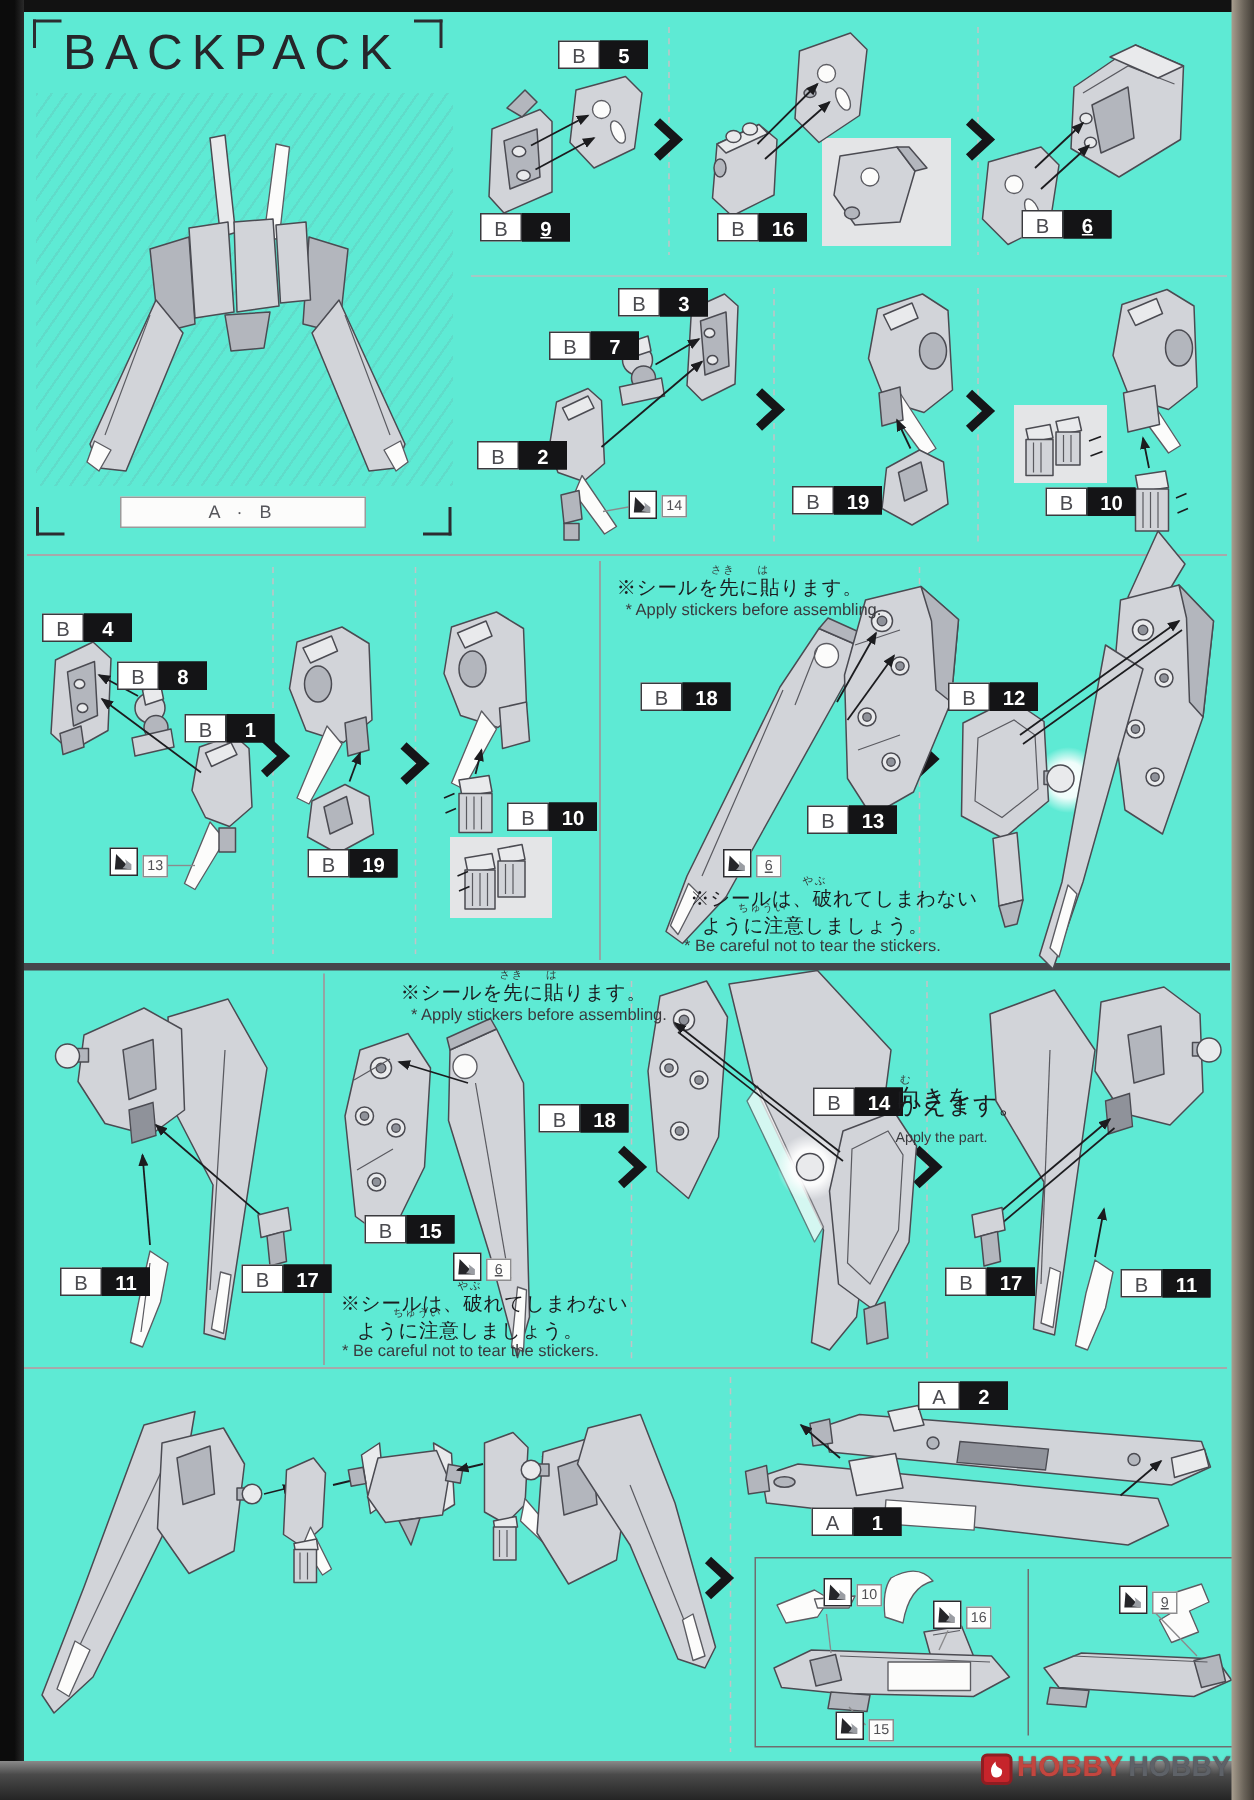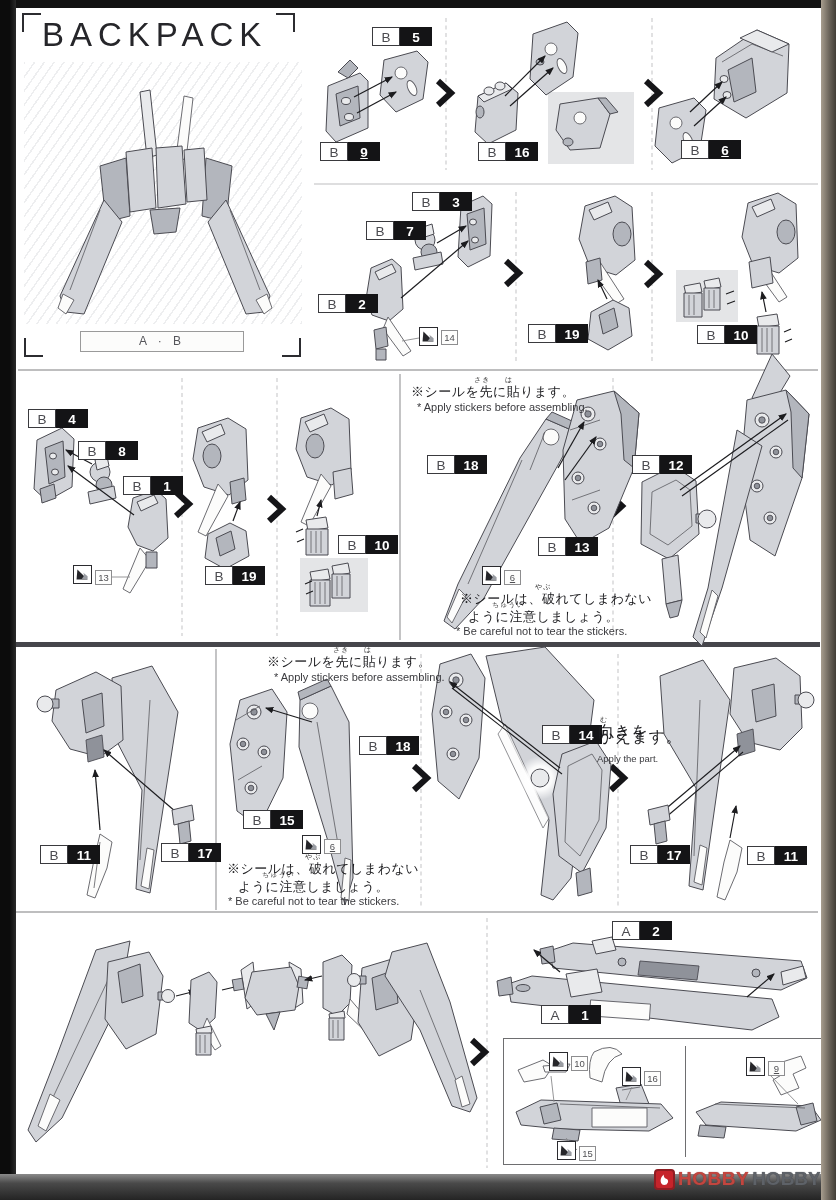--- a/index.html
+++ b/index.html
@@ -1,16 +1,16 @@
 <!DOCTYPE html>
 <html><head>
 <meta charset="utf-8">
 <style>
   html,body{margin:0;padding:0;background:#444;}
-  #root{position:relative;width:836px;height:1200px;background:#ffffff;overflow:hidden;
+  #root{position:relative;width:836px;height:1200px;background:#5eead4;overflow:hidden;
         font-family:"Liberation Sans",sans-serif;}
   .bar{position:absolute;z-index:3;}
   .bar-top{left:0;top:0;width:836px;height:8px;background:#121212;}
   .bar-left{left:0;top:0;width:16px;height:1200px;background:linear-gradient(90deg,#0c0c0c 60%,#2a2a2a);}
   .bar-bottom{left:0;top:1174px;width:836px;height:26px;background:linear-gradient(#8a8a8a 0,#4a4a4a 35%,#242424 100%);}
   .strip-right{position:absolute;right:0;top:0;width:15px;height:1200px;z-index:3;
         background:linear-gradient(90deg,#a89e8f,#6b645a 55%,#423d36);}
   .hatch{position:absolute;left:24px;top:62px;width:278px;height:262px;
         background:repeating-linear-gradient(125deg,rgba(110,116,128,.12) 0 1.5px,transparent 1.5px 8px);}
   #art{position:absolute;left:0;top:0;width:836px;height:1200px;}

